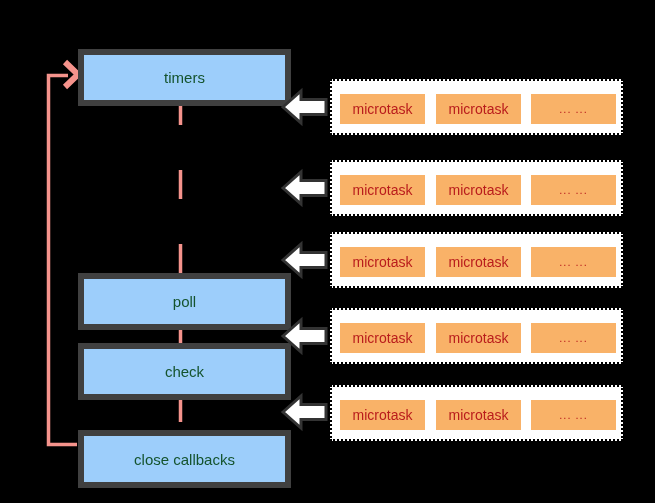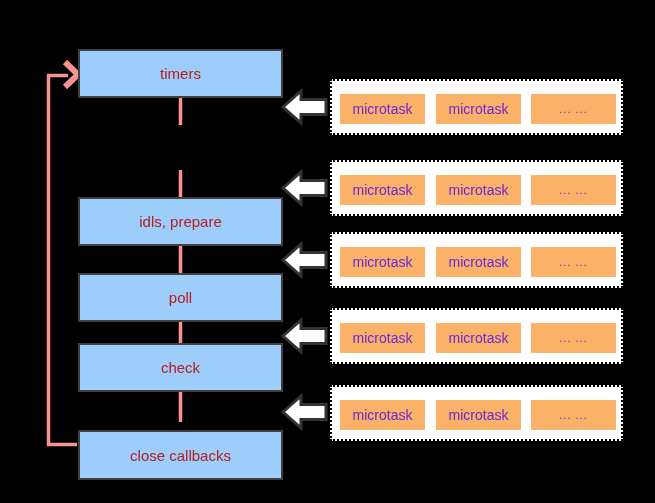--- a/index.html
+++ b/index.html
@@ -21,26 +21,26 @@
     top: 0;
     width: 655px;
     height: 503px;
   }
   .phase-box {
     position: absolute;
     left: 78px;
     width: 201px;
     height: 45px;
     background: #9dcefb;
-    border: 2px solid #404040;
+    border: 6px solid #404040;
     display: flex;
     align-items: center;
     justify-content: center;
     font-size: 15px;
-    color: #b91c1c;
+    color: #14532d;
     z-index: 2;
   }
   .queue-row {
     position: absolute;
     left: 330px;
     width: 289px;
     height: 52px;
     background: #ffffff;
     border: 2px dotted #000000;
     z-index: 2;
@@ -48,21 +48,21 @@
   .queue-item {
     position: absolute;
     top: 13px;
     width: 85px;
     height: 30px;
     background: #f9b268;
     display: flex;
     align-items: center;
     justify-content: center;
     font-size: 14px;
-    color: #6d28d9;
+    color: #b91c1c;
   }
   .queue-item.pos-0 { left: 8px; }
   .queue-item.pos-1 { left: 104px; }
   .queue-item.pos-2 { left: 199px; font-size: 11px; letter-spacing: 1px; }
 </style>
 </head>
 <body>
 
 <div class="canvas">
 
@@ -75,23 +75,20 @@
       <path d="M180.5 390 V422"></path>
     </g>
     <g>
       <path d="M77 444.5 H48.5 V75.5 H68" stroke="#f5938c" stroke-width="3.5" fill="none"></path>
       <path d="M65 62 L78 74.5 L65 87" stroke="#f5938c" stroke-width="6" fill="none"></path>
     </g>
   </svg>
 
   <div class="phase-box" style="top:49px">
       <span>timers</span>
-    </div>
-  <div class="phase-box" style="top:197px">
-      <span>idls, prepare</span>
     </div>
   <div class="phase-box" style="top:343px">
       <span>check</span>
     </div>
   <div class="phase-box" style="top:273px">
       <span>poll</span>
     </div>
   <div class="phase-box" style="top:430px;height:46px">
       <span>close callbacks</span>
     </div>

